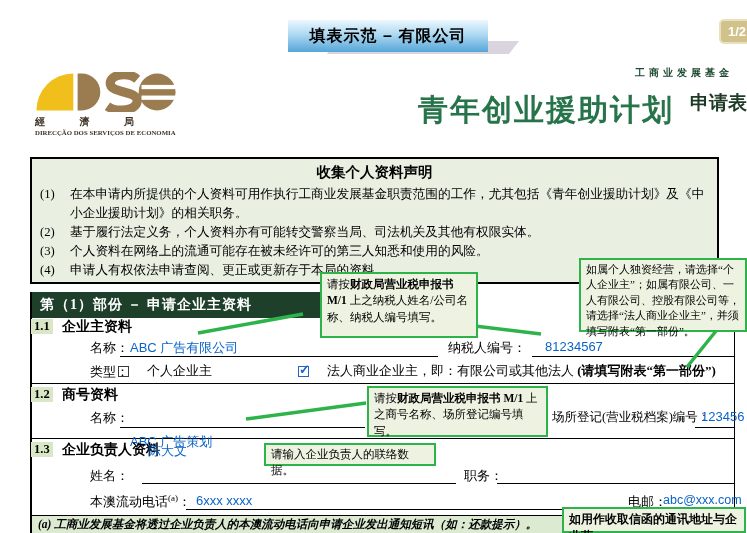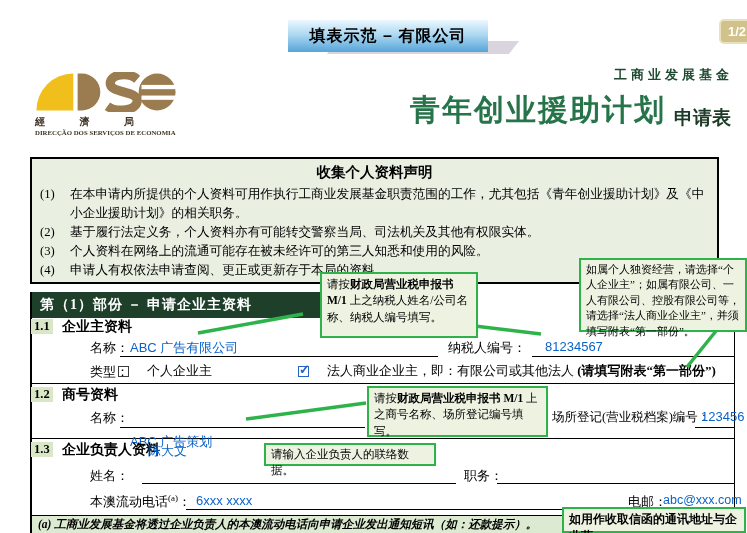--- a/index.html
+++ b/index.html
@@ -17,22 +17,22 @@
            border-radius:5px;color:#fff;font:bold 13px "Liberation Sans",sans-serif;
            display:flex;align-items:center;justify-content:center;box-sizing:border-box;}
 
   
   #logo{left:35px;top:72px;width:160px;}
   #logo svg{display:block;}
   #logo-cn{font-size:10px;font-weight:bold;letter-spacing:16px;color:#3f3324;margin-top:3px;white-space:nowrap;}
   #logo-pt{font-size:6.8px;font-weight:bold;color:#3f3324;white-space:nowrap;}
 
   
-  #title-fund{right:14px;top:66px;font-size:13px;font-weight:bold;color:#1d4a30;letter-spacing:4px;}
-  #title-main{right:16px;top:90px;display:flex;align-items:flex-end;gap:8px;}
+  #title-fund{right:14px;top:66px;font-size:10px;font-weight:bold;color:#1d4a30;letter-spacing:4px;}
+  #title-main{right:0;top:90px;display:flex;align-items:flex-start;gap:16px;}
   #title-scheme{font-size:30px;font-weight:bold;color:#27744a;letter-spacing:2px;}
   #title-form{font-size:19px;font-weight:bold;color:#1c3a26;}
 
   
   #decl{left:30px;top:157px;width:689px;height:127px;background:#e9f0e2;border:2px solid #000;
         box-sizing:border-box;padding:2px 8px 0 8px;}
   #decl-title{text-align:center;font-size:14.5px;font-weight:bold;margin:2px 0 3px 0;}
   .decl-item{display:flex;font-size:12.7px;line-height:1.5;}
   .decl-num{flex:none;width:30px;}
   .decl-txt{flex:1;}

